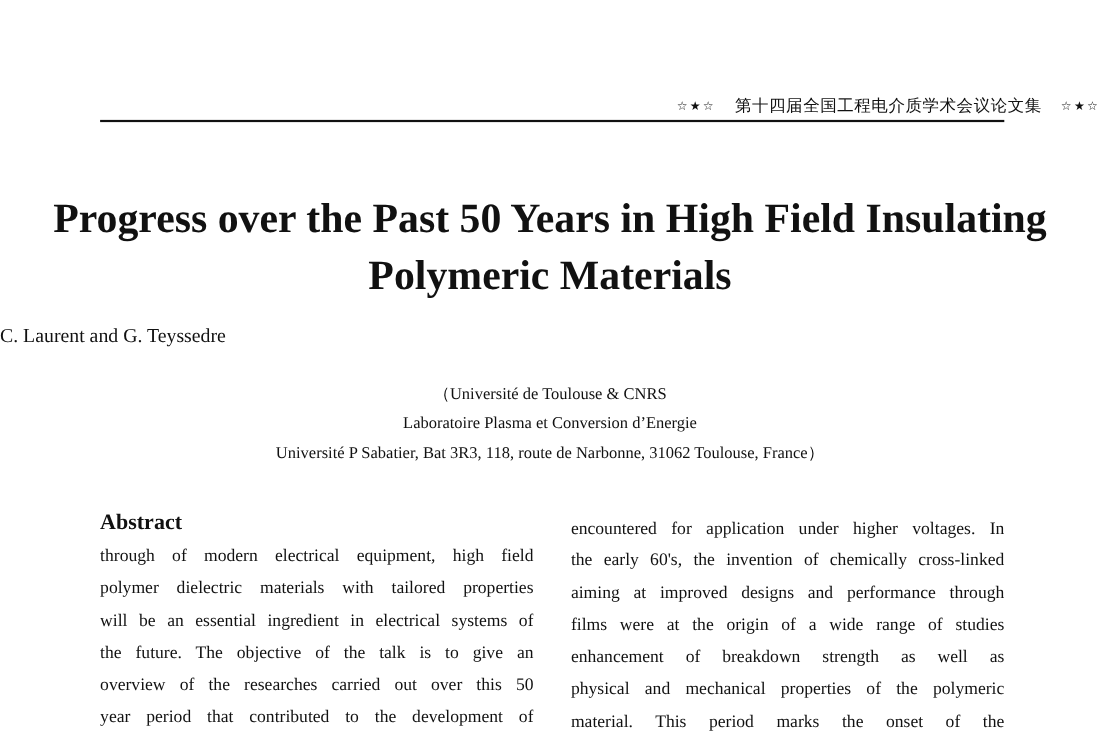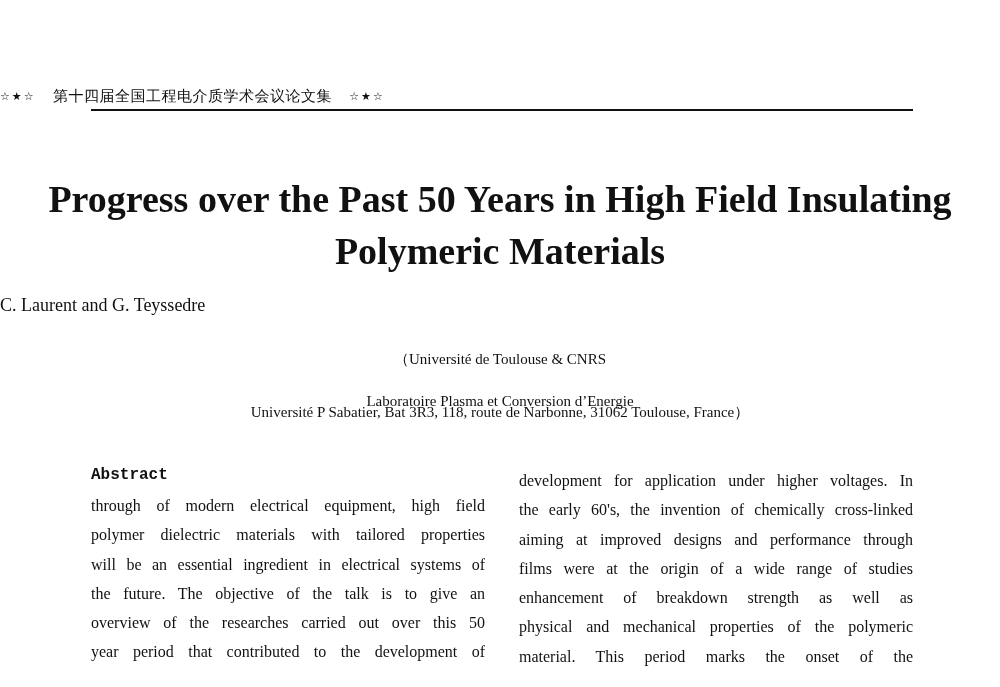--- a/index.html
+++ b/index.html
@@ -13,21 +13,21 @@
       overflow: hidden;
       position: relative;
       color: #111111;
       font-family: "Liberation Serif", "DejaVu Serif", serif;
     }
     .running-head {
       position: absolute;
       left: 0;
       width: 1000px;
       top: 86px;
-      text-align: left;
+      text-align: right;
       font-size: 15px;
       line-height: 20px;
       letter-spacing: 0.5px;
       font-family: "DejaVu Sans", "Liberation Sans", sans-serif;
     }
     .running-head .stars {
       font-size: 11px;
       letter-spacing: 2px;
       vertical-align: 1px;
     }
@@ -63,37 +63,36 @@
     }
     .affil {
       position: absolute;
       left: 0;
       width: 1000px;
       text-align: center;
       font-size: 15px;
       line-height: 20px;
     }
     .affil.a1 { top: 349px; }
-    .affil.a2 { top: 375px; margin-top: 16px; }
+    .affil.a2 { top: 375px; }
     .affil.a3 { top: 402px; }
     .col {
       position: absolute;
       top: 0;
       font-size: 16px;
       line-height: 29.3px;
       text-align: justify;
     }
     .col.left  { left: 91px;  width: 394px; top: 461px; }
     .col.right { left: 519px; width: 394px; top: 466px; }
     .abstract-heading {
       font-weight: bold;
-      font-size: 16px;
+      font-size: 20px;
       line-height: 29px;
       margin: 0 0 1px 0;
-      font-family: Liberation Mono, monospace;
     }
     .line {
       display: block;
       text-align: justify;
       text-align-last: justify;
       white-space: nowrap;
       overflow: hidden;
       height: 29.3px;
     }
     .line.indent {
@@ -127,20 +126,20 @@
   <div class="abstract-heading">Abstract</div>
   <span class="line"><span class="fill">through of modern electrical equipment, high field</span></span>
   <span class="line"><span class="fill">polymer dielectric materials with tailored properties</span></span>
   <span class="line"><span class="fill">will be an essential ingredient in electrical systems of</span></span>
   <span class="line"><span class="fill">the future. The objective of the talk is to give an</span></span>
   <span class="line"><span class="fill">overview of the researches carried out over this 50</span></span>
   <span class="line"><span class="fill">year period that contributed to the development of</span></span>
 </div>
 
 <div class="col right">
-  <span class="line"><span class="fill">development for application under higher voltages. In</span></span>
+  <span class="line"><span class="fill">encountered for application under higher voltages. In</span></span>
   <span class="line"><span class="fill">the early 60's, the invention of chemically cross-linked</span></span>
   <span class="line"><span class="fill">aiming at improved designs and performance through</span></span>
   <span class="line"><span class="fill">films were at the origin of a wide range of studies</span></span>
   <span class="line"><span class="fill">enhancement of breakdown strength as well as</span></span>
   <span class="line"><span class="fill">physical and mechanical properties of the polymeric</span></span>
   <span class="line"><span class="fill">material. This period marks the onset of the</span></span>
 </div>
 
 </body></html>

